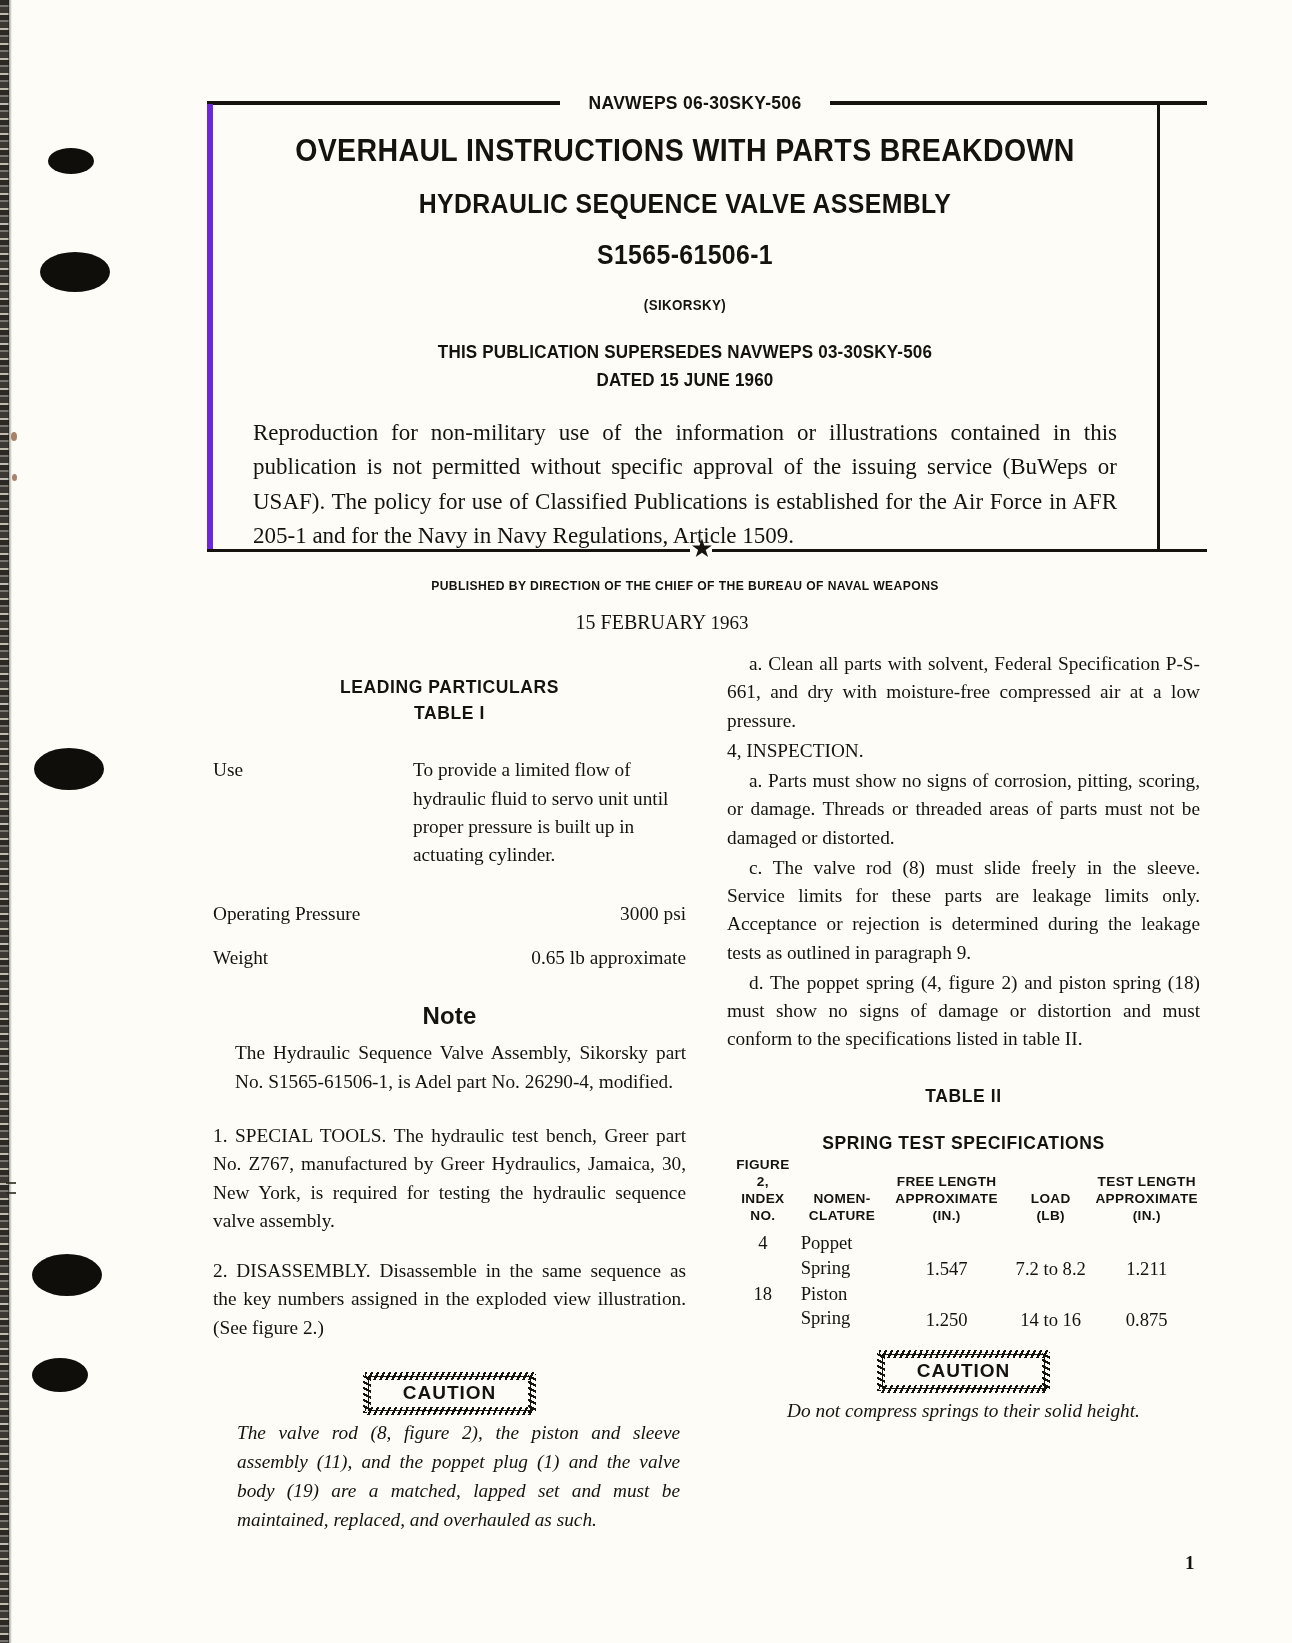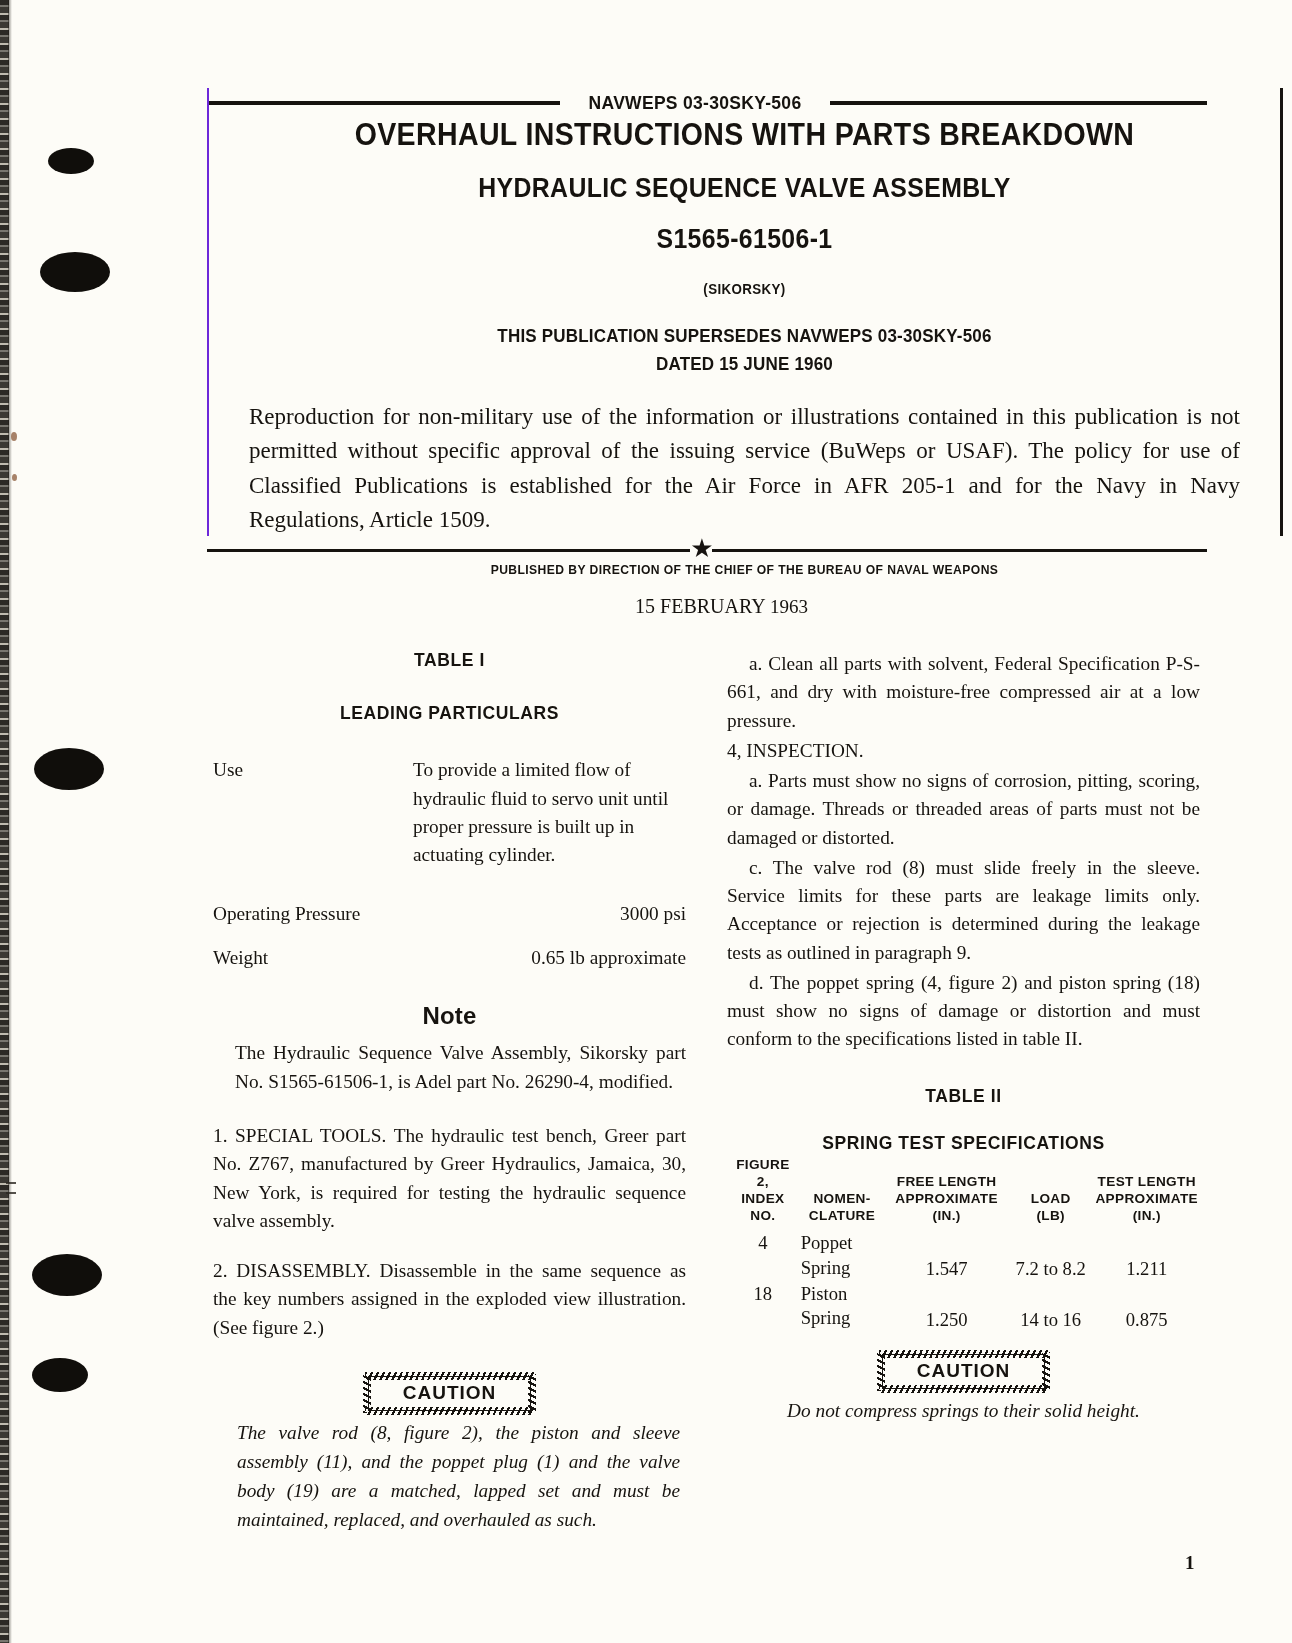--- a/index.html
+++ b/index.html
@@ -53,24 +53,24 @@
     width: 10px;
     height: 2px;
     background: #2b2721;
     opacity: .8;
   }
 
   
   .title-box {
     position: absolute;
     left: 207px;
-    top: 88px;
-    width: 1076px;
+    top: 104px;
+    width: 953px;
     height: 448px;
-    border-left: 2px solid #6d28d9;
+    border-left: 6px solid #6d28d9;
     border-right: 3px solid #16130f;
     box-sizing: border-box;
   }
   .title-box-top {
     position: absolute;
     left: 207px; top: 101px;
     width: 1000px; height: 4px;
     background: #16130f;
   }
   
@@ -288,21 +288,21 @@
   <div class="punch" style="left:34px; top:748px; width:70px; height:42px;"></div>
   <div class="punch" style="left:32px; top:1254px; width:70px; height:42px;"></div>
   <div class="punch" style="left:32px; top:1358px; width:56px; height:34px;"></div>
   <div class="speck" style="left:11px; top:432px; width:6px; height:9px;"></div>
   <div class="speck" style="left:12px; top:474px; width:5px; height:7px;"></div>
   <div class="edge-tick" style="top:1182px;"></div>
   <div class="edge-tick" style="top:1192px;"></div>
 
   <div class="title-box-top"></div>
   <div class="topnum-mask">
-    <div class="topnum">NAVWEPS 03-30SKY-506</div>
+    <div class="topnum">NAVWEPS 06-30SKY-506</div>
   </div>
 
   <div class="title-box">
     <div class="hdg t1">OVERHAUL INSTRUCTIONS WITH PARTS BREAKDOWN</div>
     <div class="hdg t2">HYDRAULIC SEQUENCE VALVE ASSEMBLY</div>
     <div class="hdg t3">S1565-61506-1</div>
     <div class="hdg t4">(SIKORSKY)</div>
     <div class="hdg t5">THIS PUBLICATION SUPERSEDES NAVWEPS 03-30SKY-506</div>
     <div class="hdg t5" style="margin-top:2px">DATED 15 JUNE 1960</div>
     <div class="legal">Reproduction for non-military use of the information or illustrations contained in this publication is not permitted without specific approval of the issuing service (BuWeps or USAF). The policy for use of Classified Publications is established for the Air Force in AFR 205-1 and for the Navy in Navy Regulations, Article 1509.</div>
@@ -311,22 +311,22 @@
       <span>15 FEBRUARY</span>
       <span class="y">1963</span>
     </div>
   </div>
   <div class="title-box-bottom-l"></div>
   <div class="title-box-bottom-r"></div>
   <div class="star">★</div>
 
   <div class="col col-left">
 
+    <div class="ctr-bold tbl-sub">LEADING PARTICULARS</div>
     <div class="ctr-bold tbl-title">TABLE I</div>
-    <div class="ctr-bold tbl-sub">LEADING PARTICULARS</div>
 
     <div class="lp-row" style="margin-top:30px">
       <div class="lp-key">Use</div>
       <div class="lp-val lp-use">To provide a limited flow of hydraulic fluid to servo unit until proper pressure is built up in actuating cylinder.</div>
     </div>
 
     <div class="lp-row" style="margin-top:30px">
       <div class="lp-key">Operating Pressure</div>
       <div class="lp-val r">3000 psi</div>
     </div>

